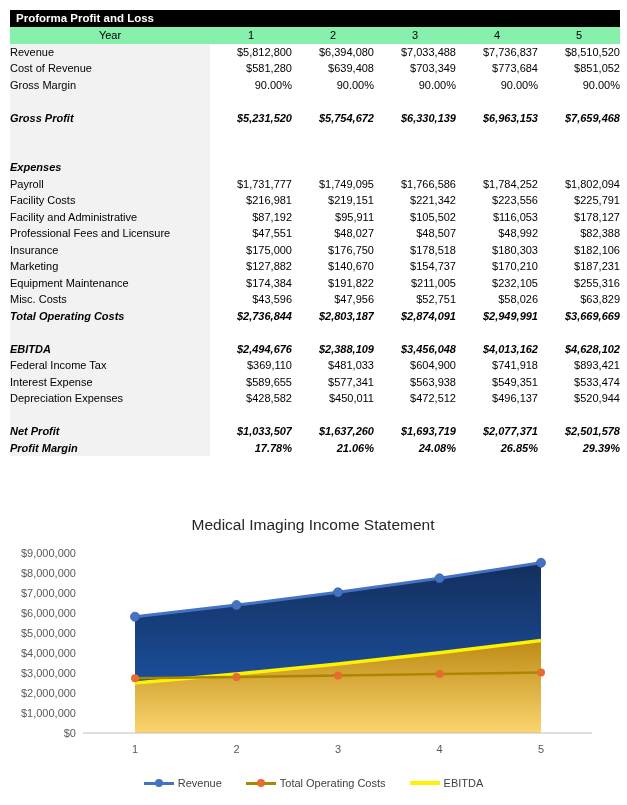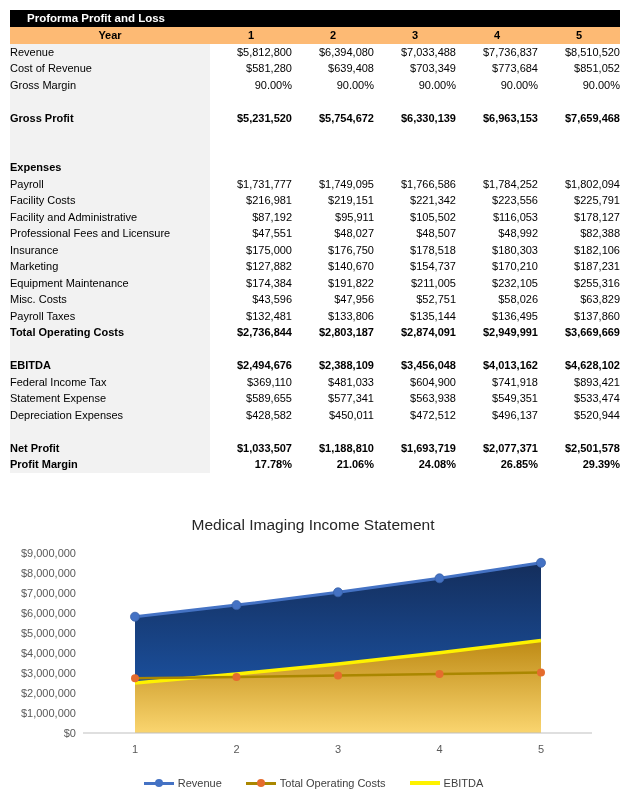--- a/index.html
+++ b/index.html
@@ -6,30 +6,30 @@
   body{
     width:627px;height:805px;position:relative;overflow:hidden;
     background:#ffffff;
     font-family:"Liberation Sans", sans-serif;
     -webkit-font-smoothing:antialiased;
   }
   
   .report{position:absolute;left:10px;top:10px;width:610px;}
   .title-bar{
     background:#000000;color:#ffffff;font-weight:bold;font-size:11.5px;
-    height:17px;line-height:17px;padding-left:17px;box-sizing:border-box;
+    height:17px;line-height:17px;padding-left:6px;box-sizing:border-box;
   }
   table.pl{border-collapse:collapse;width:610px;table-layout:fixed;font-size:11px;color:#000;}
   table.pl td{height:16.5px;padding:0;vertical-align:middle;overflow:hidden;white-space:nowrap;}
   td.lbl{width:200px;background:#F2F2F2;padding-left:4px;}
   td.num{width:82px;text-align:right;padding-right:6px;background:#ffffff;}
-  tr.year-row td{background:#fdba74;font-weight:bold;}
+  tr.year-row td{background:#86efac;}
   tr.year-row td.num{text-align:center;padding-right:0;}
   tr.year-row td.lbl{text-align:center;padding-left:0;}
-  tr.bold td{font-weight:bold;}
+  tr.bold td{font-weight:bold;font-style:italic;}
   
   .chart{position:absolute;left:0;top:500px;width:627px;height:305px;}
   .chart svg{position:absolute;left:0;top:0;}
   .legend{
     position:absolute;left:0;right:0;top:272px;height:22px;
     display:flex;align-items:center;justify-content:center;gap:24px;
     font-size:11px;color:#404040;
   }
   .leg-item{display:flex;align-items:center;gap:4px;}
   .leg-swatch{position:relative;width:30px;flex:0 0 30px;}
@@ -174,28 +174,20 @@
           <td class="num">$255,316</td>
         </tr>
         <tr>
           <td class="lbl">Misc. Costs</td>
           <td class="num">$43,596</td>
           <td class="num">$47,956</td>
           <td class="num">$52,751</td>
           <td class="num">$58,026</td>
           <td class="num">$63,829</td>
         </tr>
-        <tr>
-          <td class="lbl">Payroll Taxes</td>
-          <td class="num">$132,481</td>
-          <td class="num">$133,806</td>
-          <td class="num">$135,144</td>
-          <td class="num">$136,495</td>
-          <td class="num">$137,860</td>
-        </tr>
         <tr class="bold">
           <td class="lbl">Total Operating Costs</td>
           <td class="num">$2,736,844</td>
           <td class="num">$2,803,187</td>
           <td class="num">$2,874,091</td>
           <td class="num">$2,949,991</td>
           <td class="num">$3,669,669</td>
         </tr>
         <tr>
           <td class="lbl"></td>
@@ -215,21 +207,21 @@
         </tr>
         <tr>
           <td class="lbl">Federal Income Tax</td>
           <td class="num">$369,110</td>
           <td class="num">$481,033</td>
           <td class="num">$604,900</td>
           <td class="num">$741,918</td>
           <td class="num">$893,421</td>
         </tr>
         <tr>
-          <td class="lbl">Statement Expense</td>
+          <td class="lbl">Interest Expense</td>
           <td class="num">$589,655</td>
           <td class="num">$577,341</td>
           <td class="num">$563,938</td>
           <td class="num">$549,351</td>
           <td class="num">$533,474</td>
         </tr>
         <tr>
           <td class="lbl">Depreciation Expenses</td>
           <td class="num">$428,582</td>
           <td class="num">$450,011</td>
@@ -241,21 +233,21 @@
           <td class="lbl"></td>
           <td class="num"></td>
           <td class="num"></td>
           <td class="num"></td>
           <td class="num"></td>
           <td class="num"></td>
         </tr>
         <tr class="bold">
           <td class="lbl">Net Profit</td>
           <td class="num">$1,033,507</td>
-          <td class="num">$1,188,810</td>
+          <td class="num">$1,637,260</td>
           <td class="num">$1,693,719</td>
           <td class="num">$2,077,371</td>
           <td class="num">$2,501,578</td>
         </tr>
         <tr class="bold">
           <td class="lbl">Profit Margin</td>
           <td class="num">17.78%</td>
           <td class="num">21.06%</td>
           <td class="num">24.08%</td>
           <td class="num">26.85%</td>

